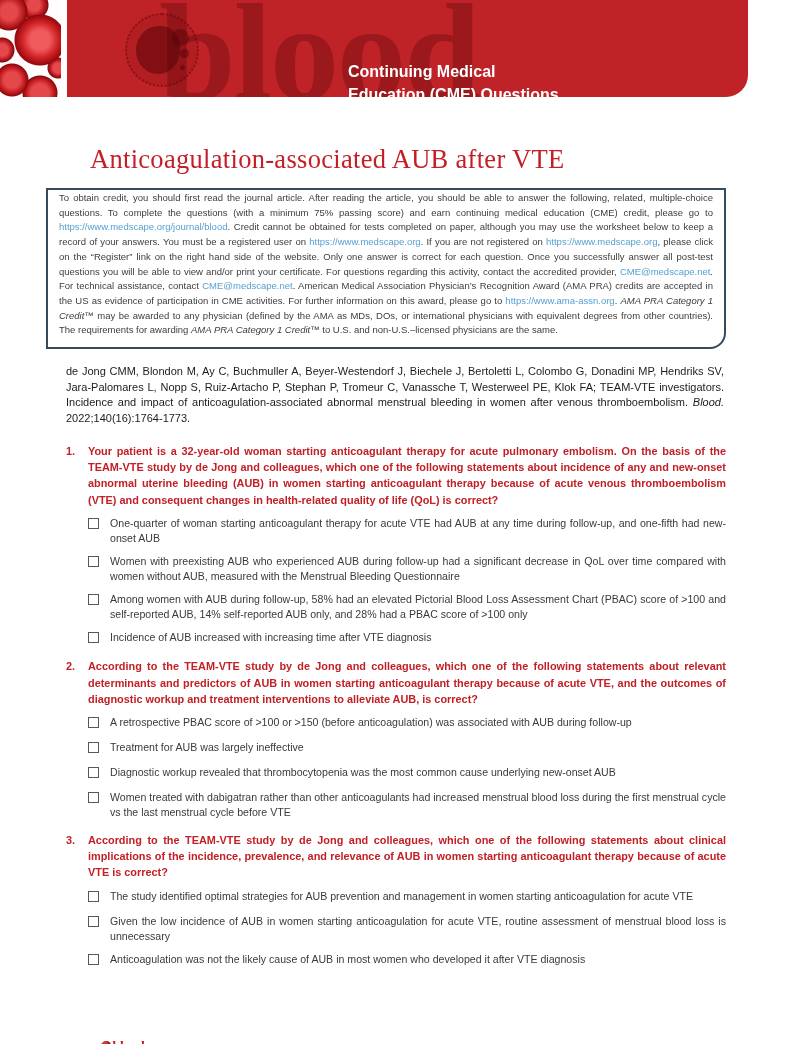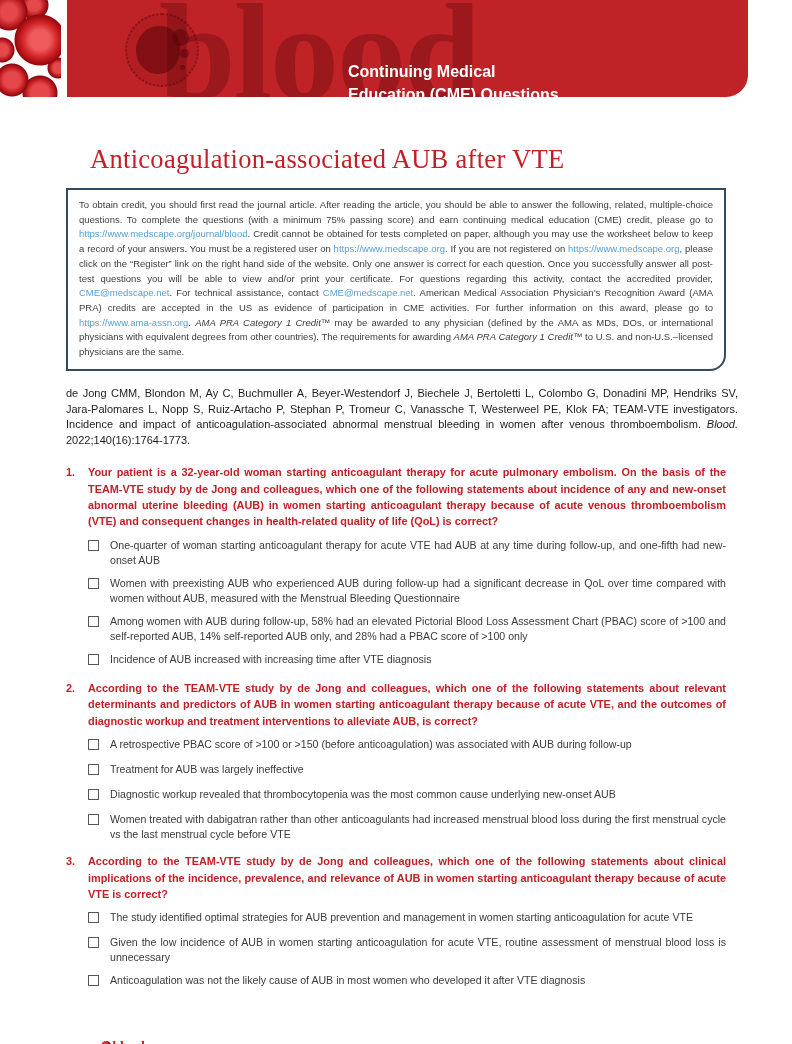--- a/index.html
+++ b/index.html
@@ -44,27 +44,27 @@
   .banner-titles{
     position:absolute;left:281px;top:24px;color:#ffffff;font-size:16px;font-weight:bold;line-height:1.45;margin-top:36px;
   }
   
   .page-title{
     margin:47px 66px 0 90px;font-family:"Liberation Serif",serif;font-weight:normal;
     font-size:26.5px;letter-spacing:.3px;color:#c41f26;
   }
   
   .instruction-box{
-    margin:13px 66px 0 66px;border:2px solid #344a5e;border-radius:0 0 16px 0;
-    padding:8px 11px 9px 11px;font-size:9.5px;line-height:1.55;color:#3c3c3c;text-align:justify;
+    margin:13px 66px 0 46px;border:2px solid #344a5e;border-radius:0 0 16px 0;
+    padding:1px 11px 9px 11px;font-size:9.5px;line-height:1.55;color:#3c3c3c;text-align:justify;
   }
   .lnk{color:#56a0d3;text-decoration:none;cursor:pointer;}
   
   .citation{
-    margin:15px 54px 0 66px;font-size:11px;line-height:1.42;color:#1c1c1c;text-align:justify;
+    margin:15px 68px 0 66px;font-size:11px;line-height:1.42;color:#1c1c1c;text-align:justify;
   }
   
   .questions{margin:16px 66px 0 66px;}
   .question{margin-top:11px;}
   .q-head{display:grid;grid-template-columns:22px 1fr;column-gap:0;
     color:#c22026;font-weight:bold;font-size:10.9px;line-height:1.5;text-align:justify;}
   .q-num{color:#c22026;font-weight:bold;}
   .q-options{margin:3px 0 0 22px;}
   .option{display:grid;grid-template-columns:22px 1fr;margin-top:8px;
     font-size:10.6px;line-height:1.42;color:#3a3a3c;text-align:justify;}

